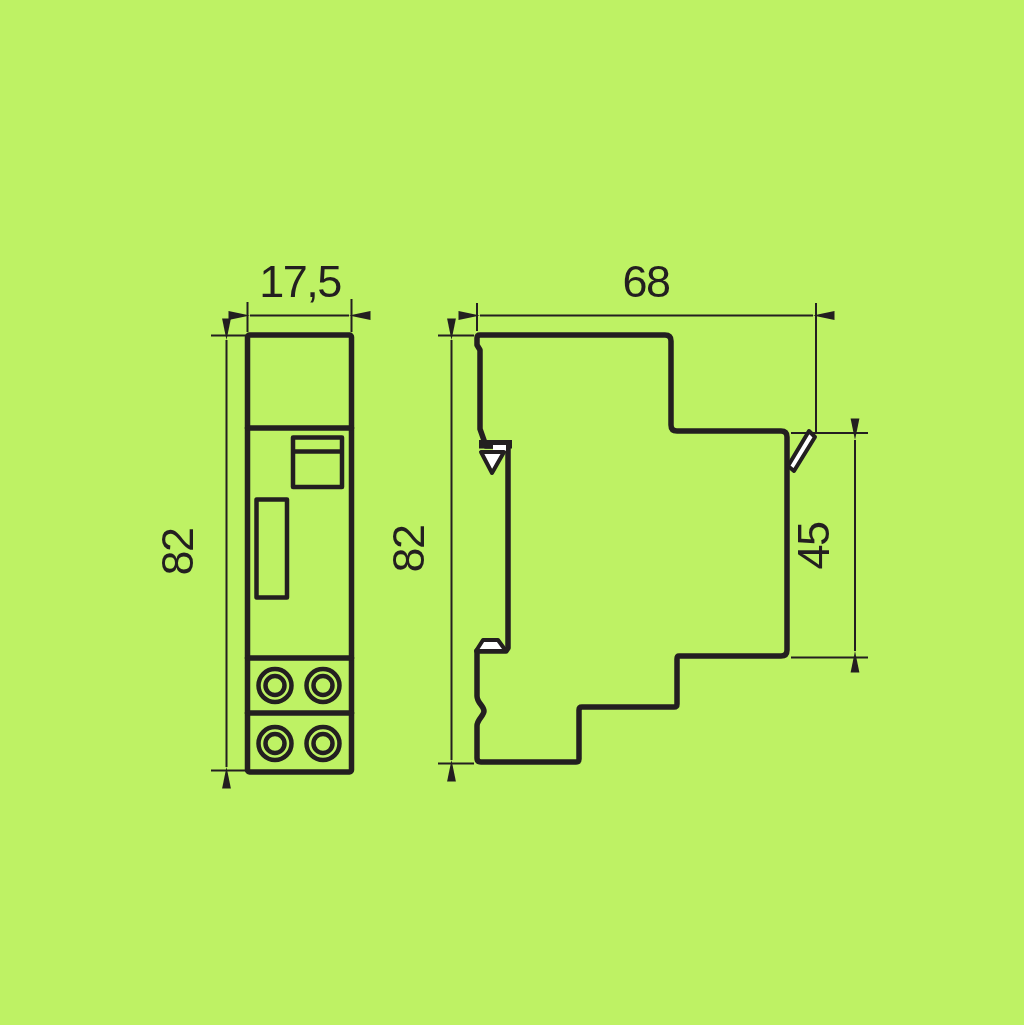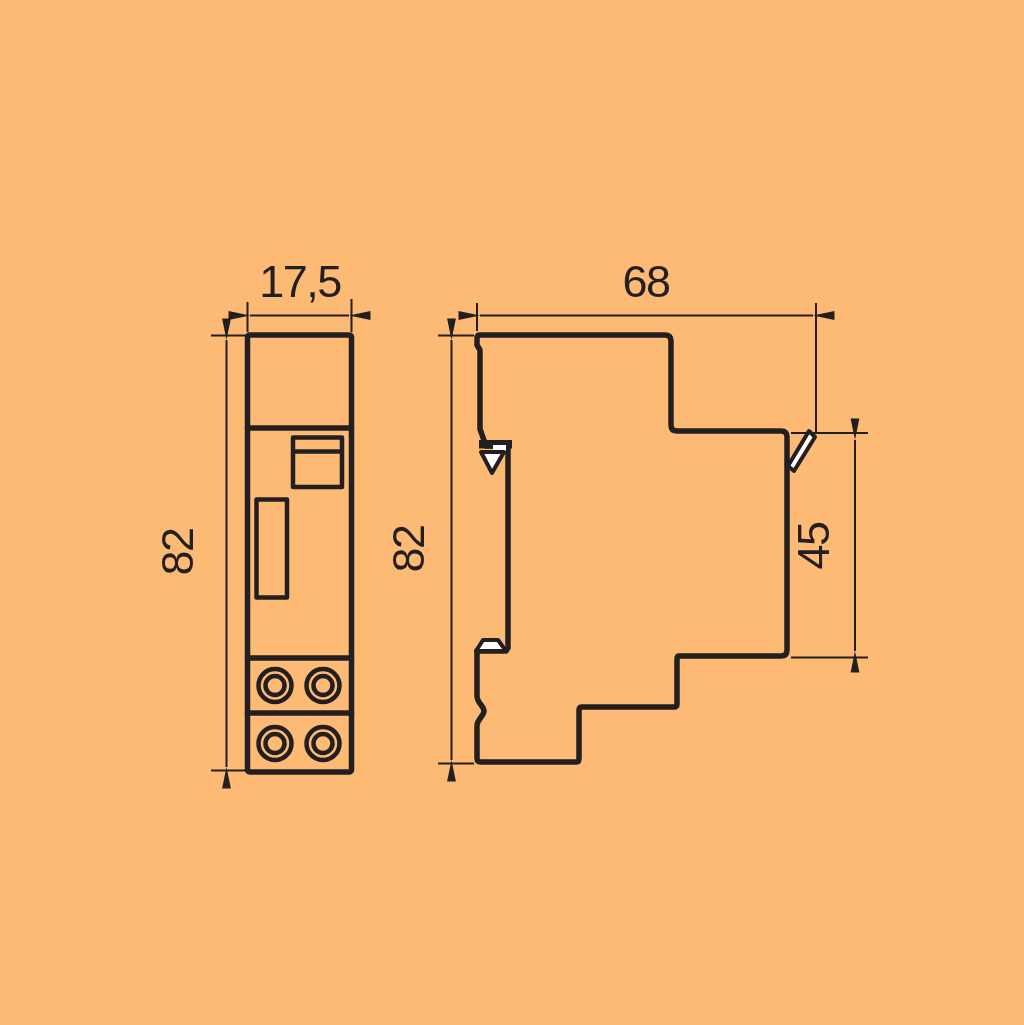--- a/index.html
+++ b/index.html
@@ -7,21 +7,21 @@
     padding: 0;
     background: #ffffff;
     width: 1024px;
     height: 1025px;
     font-family: "Liberation Sans", sans-serif;
   }
   .canvas {
     position: relative;
     width: 1024px;
     height: 1025px;
-    background: #fdba74;
+    background: #bef264;
     overflow: hidden;
   }
   svg { display: block; }
   .outline {
     fill: none;
     stroke: #231f20;
     stroke-width: 5.5;
     stroke-linejoin: round;
     stroke-linecap: round;
   }

